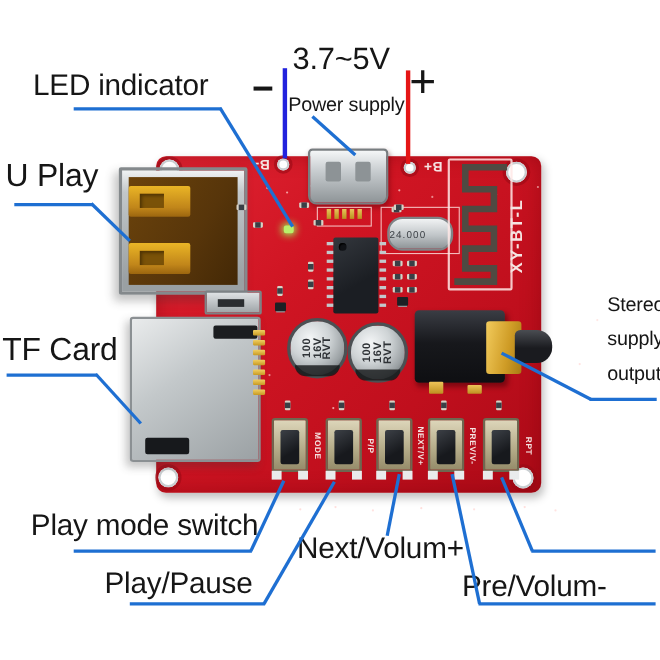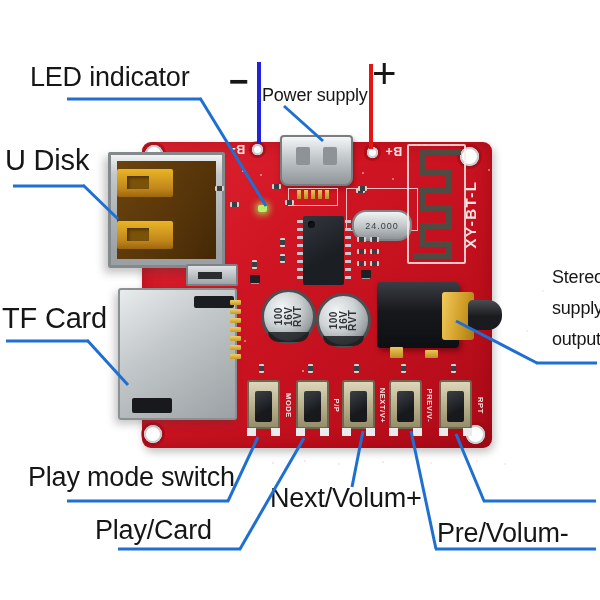--- a/index.html
+++ b/index.html
@@ -14,21 +14,21 @@
   #minus-sign { left:229px; top:62px; font-size:34px; font-weight:700; }
   #plus-sign  { left:372px; top:50px; font-size:42px; font-weight:400; }
   #power-supply-label { left:262px; top:85px; font-size:18px; }
   #led-label   { left:30px;  top:62px; }
   #udisk-label { left:5px;   top:144px; font-size:29px; }
   #tfcard-label{ left:2px;   top:302px; font-size:29px; }
   #stereo-label{ left:516px; top:262px; font-size:18px; line-height:31px;margin-left:36px; }
   #playmode-label { left:28px; top:462px; }
   #playpause-label{ left:95px; top:515px; }
   #next-label  { left:270px; top:483px; }
-  #pre-label   { left:437px; top:518px; }
+  #pre-label   { left:420px; top:518px; }
   #singal-label{ left:481px; top:466px; font-size:18.5px; letter-spacing:0; }
 
   
   #lines { position:absolute; left:0; top:0; width:600px; height:600px; z-index:30; pointer-events:none; }
 
   
   #board { position:absolute; left:142px; top:142px; width:350px; height:306px;
     background:linear-gradient(135deg,#e02433 0%, #d01523 35%, #c00f1d 70%, #ab0a17 100%);
     border-radius:9px; box-shadow:2px 4px 8px rgba(0,0,0,.25), inset 0 0 18px rgba(120,0,10,.45);
     z-index:10; }
@@ -78,23 +78,23 @@
   #tf-latch  { position:absolute; left:12px; top:108px; width:40px; height:15px; background:#17191c; border-radius:2px; }
   .tf-pin { position:absolute; width:11px; height:5px; background:linear-gradient(#f2cf62,#c79a23); border-radius:1px; }
 
   #musb { position:absolute; left:138px; top:-7px; width:73px; height:51px;
     background:linear-gradient(#f4f6f7,#c7cccf 40%,#8f9598); border:2px solid #787d80;
     border-radius:4px 4px 8px 8px; box-shadow:1px 3px 5px rgba(80,0,8,.4); }
   #musb::before { content:""; position:absolute; left:14px; top:10px; width:14px; height:18px; background:#8d9396; border-radius:2px; }
   #musb::after  { content:""; position:absolute; right:14px; top:10px; width:14px; height:18px; background:#8d9396; border-radius:2px; }
   .musb-pin { position:absolute; width:4px; height:9px; background:linear-gradient(#e8c45a,#b9911f); }
 
-  #crystal { position:absolute; left:210px; top:68px; width:60px; height:31px;
+  #crystal { position:absolute; left:210px; top:55px; width:60px; height:31px;
     background:linear-gradient(#f1f3f4,#c0c5c8 55%,#8e9497); border-radius:14px;
-    border:2px solid #7f8487; display:flex; align-items:center; justify-content:center; }
+    border:2px solid #7f8487; display:flex; align-items:center; }
   #crystal span { font-size:9px; color:#3c4146; letter-spacing:1px; }
 
   #main-ic { position:absolute; left:161px; top:74px; width:41px; height:69px;
     background:linear-gradient(150deg,#33373d,#1b1e23 60%); border-radius:2px; }
   #main-ic::after { content:""; position:absolute; left:5px; top:5px; width:7px; height:7px;
     border-radius:50%; background:#101216; box-shadow:inset 1px 1px 1px #000; }
   .ic-pin { position:absolute; width:6px; height:3px; background:#c3c8cb; }
 
   #led { position:absolute; left:116px; top:63px; width:9px; height:7px; border-radius:2px;
     background:#b9f06a; box-shadow:0 0 7px 2px rgba(150,255,90,.85); }
@@ -308,28 +308,29 @@
     <line x1="228" y1="501" x2="258" y2="437" stroke="#1e6fd2" stroke-width="3"></line>
     <line x1="118" y1="549" x2="241" y2="549" stroke="#1e6fd2" stroke-width="3"></line>
     <line x1="240" y1="549" x2="304" y2="438" stroke="#1e6fd2" stroke-width="3"></line>
     <line x1="363" y1="431" x2="352" y2="487" stroke="#1e6fd2" stroke-width="3"></line>
     <line x1="411" y1="431" x2="436" y2="549" stroke="#1e6fd2" stroke-width="3"></line>
     <line x1="435" y1="549" x2="596" y2="549" stroke="#1e6fd2" stroke-width="3"></line>
     <line x1="456" y1="434" x2="484" y2="501" stroke="#1e6fd2" stroke-width="3"></line>
     <line x1="483" y1="501" x2="596" y2="501" stroke="#1e6fd2" stroke-width="3"></line>
   </svg>
 
+  <div class="lbl" id="voltage-label">3.7~5V</div>
   <div class="lbl" id="minus-sign">−</div>
   <div class="lbl" id="plus-sign">+</div>
   <div class="lbl lbl-big" id="led-label">LED indicator</div>
   <div class="lbl" id="power-supply-label">Power supply</div>
-  <div class="lbl" id="udisk-label">U Disk</div>
+  <div class="lbl" id="udisk-label">U Play</div>
   <div class="lbl" id="tfcard-label">TF Card</div>
   <div class="lbl" id="stereo-label">
     <div>Stereo</div>
     <div>supply</div>
     <div>output</div>
   </div>
   <div class="lbl lbl-big" id="playmode-label">Play mode switch</div>
-  <div class="lbl lbl-big" id="playpause-label">Play/Card</div>
+  <div class="lbl lbl-big" id="playpause-label">Play/Pause</div>
   <div class="lbl lbl-big" id="next-label">Next/Volum+</div>
   <div class="lbl lbl-big" id="pre-label">Pre/Volum-</div>
 </div>
 
 </body></html>

